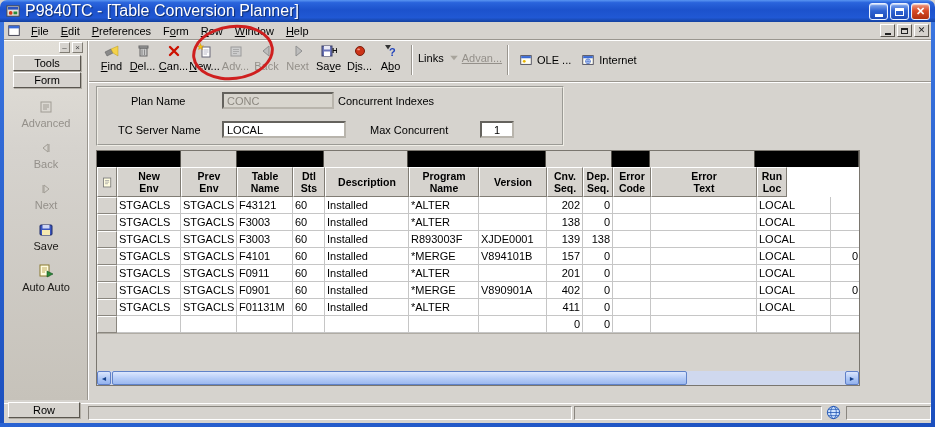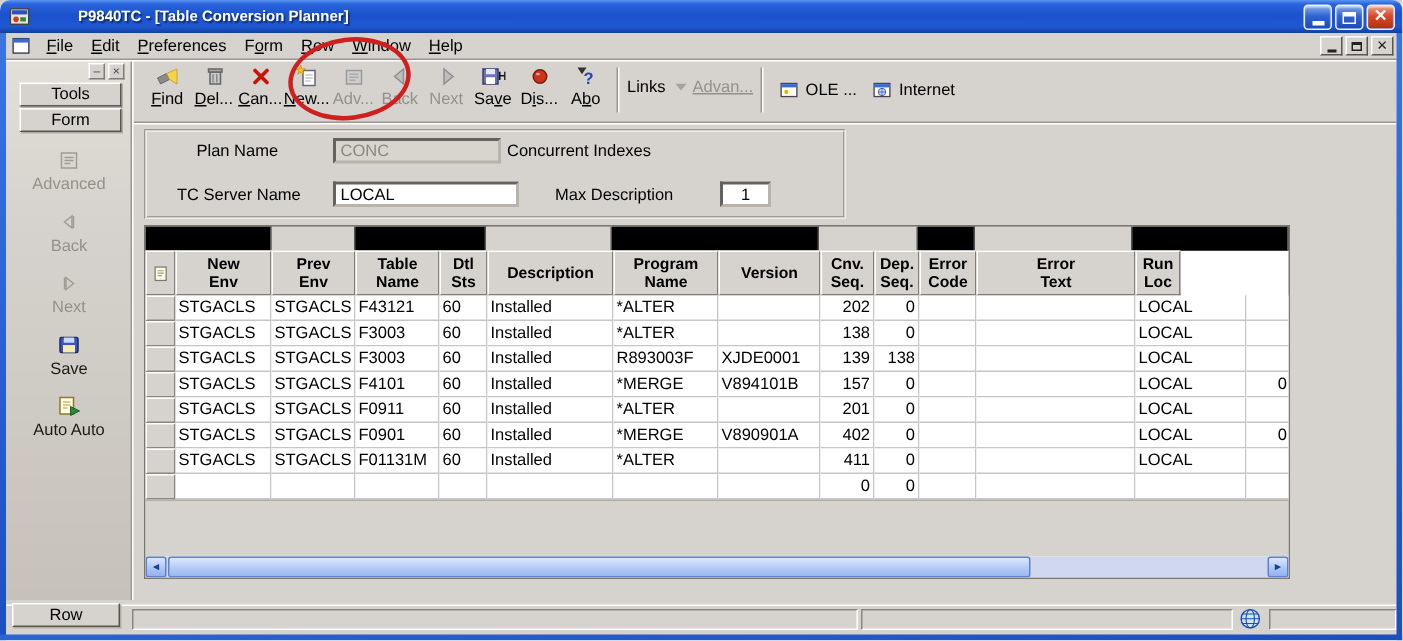--- a/index.html
+++ b/index.html
@@ -9,21 +9,21 @@
   
   .frame{position:absolute;background:linear-gradient(180deg,#3a75e0,#1b4fbe);z-index:5;}
   .frame-left{left:0;top:20px;bottom:0;width:4px;}
   .frame-right{right:0;top:20px;bottom:0;width:4px;}
   .frame-bottom{left:0;right:0;bottom:0;height:4px;background:linear-gradient(90deg,#2a63d2,#1b4fbe);}
   
   .titlebar{position:absolute;left:0;top:0;width:935px;height:22px;border-radius:7px 7px 0 0;
     background:linear-gradient(180deg,#5a96f2 0%,#2a64dc 12%,#1c52cc 45%,#2058d4 80%,#1340a0 100%);
     display:flex;align-items:center;z-index:6;}
   .titlebar .ticon{margin:0 4px 0 6px;}
-  .title-text{color:#fff;font-weight:bold;font-size:10px;text-shadow:1px 1px 1px #0d2a66;white-space:nowrap;margin-left:27px;}
+  .title-text{color:#fff;font-weight:normal;font-size:16px;text-shadow:1px 1px 1px #0d2a66;white-space:nowrap;}
   .cap-btn{position:absolute;top:3px;width:19px;height:17px;border-radius:3px;border:1px solid #e8f0ff;
     background:linear-gradient(180deg,#86abf0,#2f63d2 45%,#1d4ab8);box-shadow:inset 0 1px 1px rgba(255,255,255,.6);
     display:flex;align-items:center;justify-content:center;color:#fff;}
   .cap-close{background:linear-gradient(180deg,#f0a088,#d84a28 45%,#b03010);}
   .g-minbar{width:8px;height:3px;background:#fff;margin-top:8px;}
   .g-maxbox{width:9px;height:8px;border:1px solid #fff;border-top:3px solid #fff;}
   .g-x{font-size:11px;font-weight:bold;line-height:1;}
   
   .menubar{position:absolute;left:4px;top:22px;width:927px;height:18px;background:#d6d3ce;
     border-bottom:1px solid #9a968f;box-shadow:0 1px 0 #fff;display:flex;align-items:center;z-index:4;}
@@ -300,21 +300,21 @@
       <span>Internet</span>
     </div>
   </div>
 
   <div class="formbox">
     <span class="flabel" style="left:20px;top:7px;padding-left:13px;">Plan Name</span>
     <input class="ffield disabledf" style="left: 124px; top: 4px; width: 112px;" readonly="" value="CONC">
     <span class="flabel" style="left:240px;top:7px;">Concurrent Indexes</span>
     <span class="flabel" style="left:20px;top:36px;">TC Server Name</span>
     <input class="ffield" style="left: 124px; top: 33px; width: 124px;" value="LOCAL">
-    <span class="flabel" style="left:272px;top:36px;">Max Description</span>
+    <span class="flabel" style="left:272px;top:36px;">Max Concurrent</span>
     <input class="ffield" style="left: 382px; top: 33px; width: 34px; text-align: center;" value="1">
   </div>
 
   <div class="grid">
     <div class="grid-strip" id="grid-strip">
         <div class="strip-seg" style="width: 84px; background: rgb(0, 0, 0);"></div>
         <div class="strip-seg" style="width: 56px; background: rgb(214, 211, 206);"></div>
         <div class="strip-seg" style="width: 88px; background: rgb(0, 0, 0);"></div>
         <div class="strip-seg" style="width: 84px; background: rgb(214, 211, 206);"></div>
         <div class="strip-seg" style="width: 138px; background: rgb(0, 0, 0);"></div>

